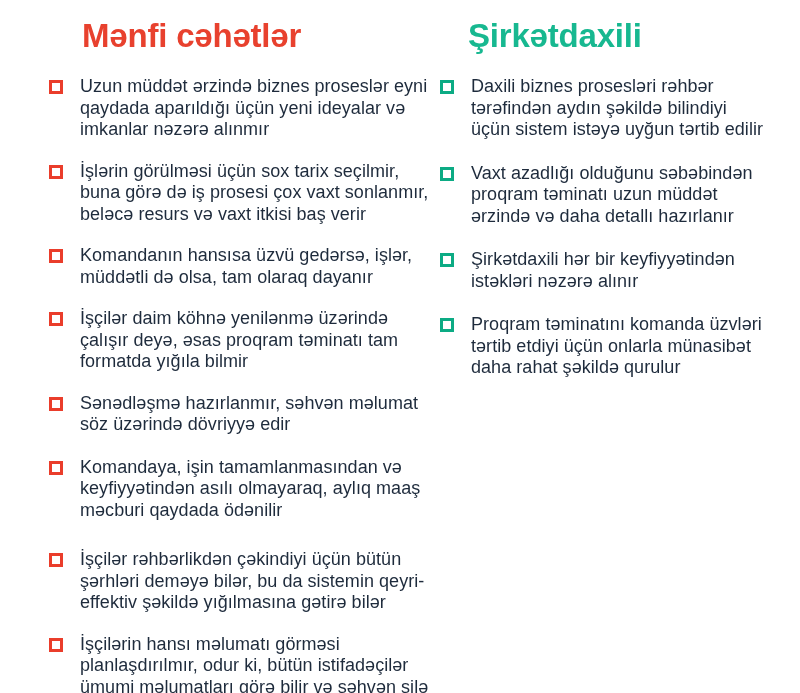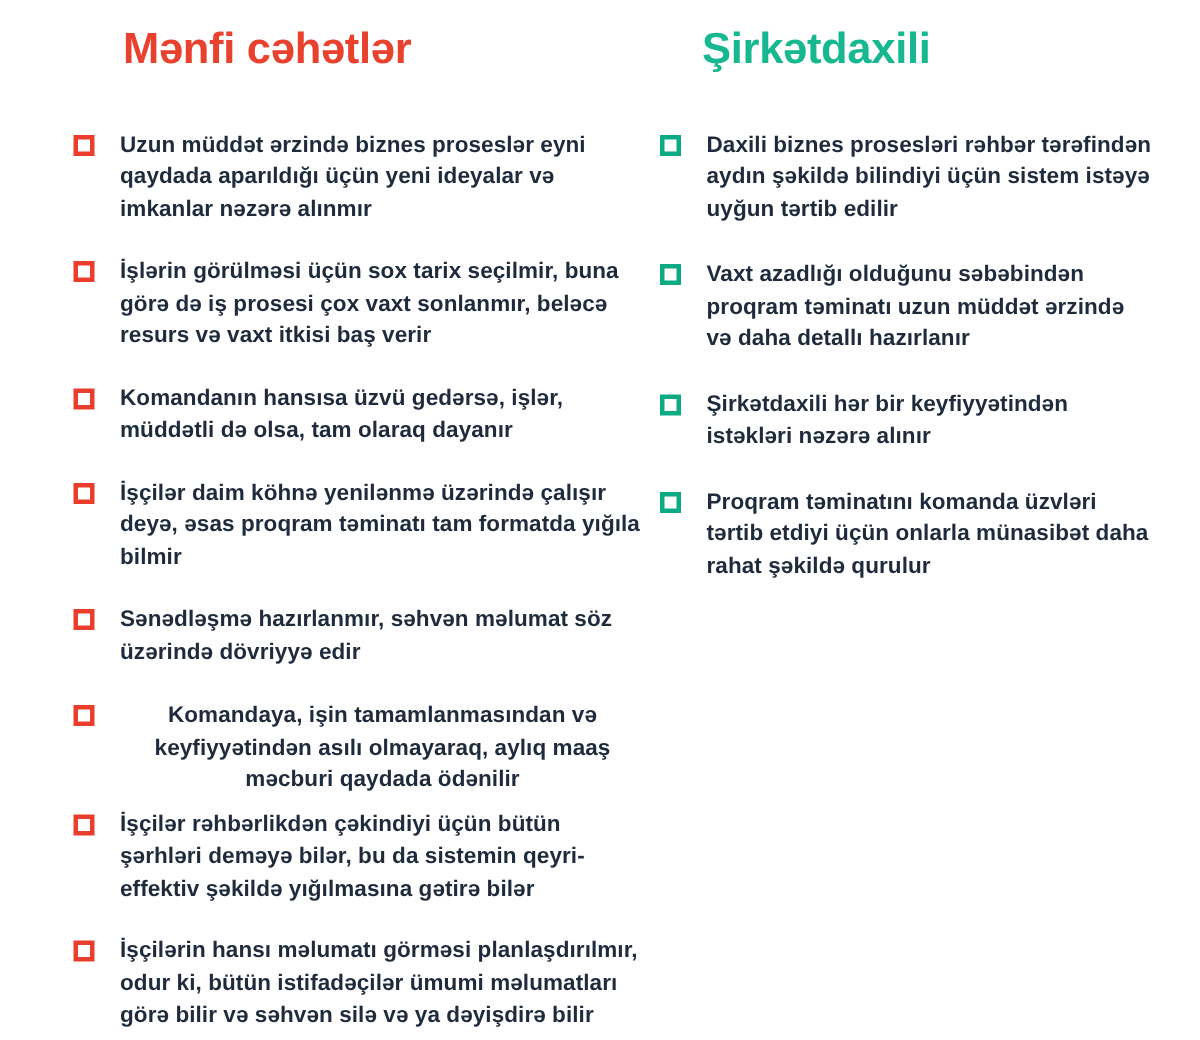--- a/index.html
+++ b/index.html
@@ -45,25 +45,25 @@
     padding: 18px 14px 0 449px;
     margin-left: -449px;
     padding-left: 449px;
   }
 
   .col-inner-positive {
     width: 330px;
   }
 
   .column-title {
-    font-size: 29px;
+    font-size: 33px;
     font-weight: bold;
     letter-spacing: -0.2px;
     line-height: 1.1;
-    margin: 0 0 36px 0;
+    margin: 0 0 22px 0;
     white-space: nowrap;
   }
 
   .title-negative {
     color: #e8412e;
     padding-left: 33px;
   }
 
   .title-positive {
     color: #17b890;
@@ -74,24 +74,23 @@
     list-style: none;
     margin: 0;
     padding: 0;
   }
 
   li.bullet-item {
     position: relative;
     padding-left: 31px;
     margin-bottom: 20px;
     color: #1e2b3c;
-    font-size: 15px;
+    font-size: 18px;
     line-height: 21.5px;
     letter-spacing: 0.05px;
-    font-weight: bold;
   }
 
   li.bullet-item:last-child {
     margin-bottom: 0;
   }
 
   .bullet-box {
     position: absolute;
     left: 0;
     top: 4px;
@@ -109,21 +108,21 @@
   .item-text {
     display: block;
   }
 
   
   .column-negative li:nth-child(1) { margin-bottom: 20px; }
   .column-negative li:nth-child(2) { margin-bottom: 20px; }
   .column-negative li:nth-child(3) { margin-bottom: 20px; }
   .column-negative li:nth-child(4) { margin-bottom: 20px; }
   .column-negative li:nth-child(5) { margin-bottom: 21px; }
-  .column-negative li:nth-child(6) { margin-bottom: 8px; text-align: center; }
+  .column-negative li:nth-child(6) { margin-bottom: 28px; }
   .column-negative li:nth-child(7) { }
 
   .column-positive li { margin-bottom: 22px; }
 </style>
 </head>
 <body>
 
 <div class="board">
   <div class="columns">
 

